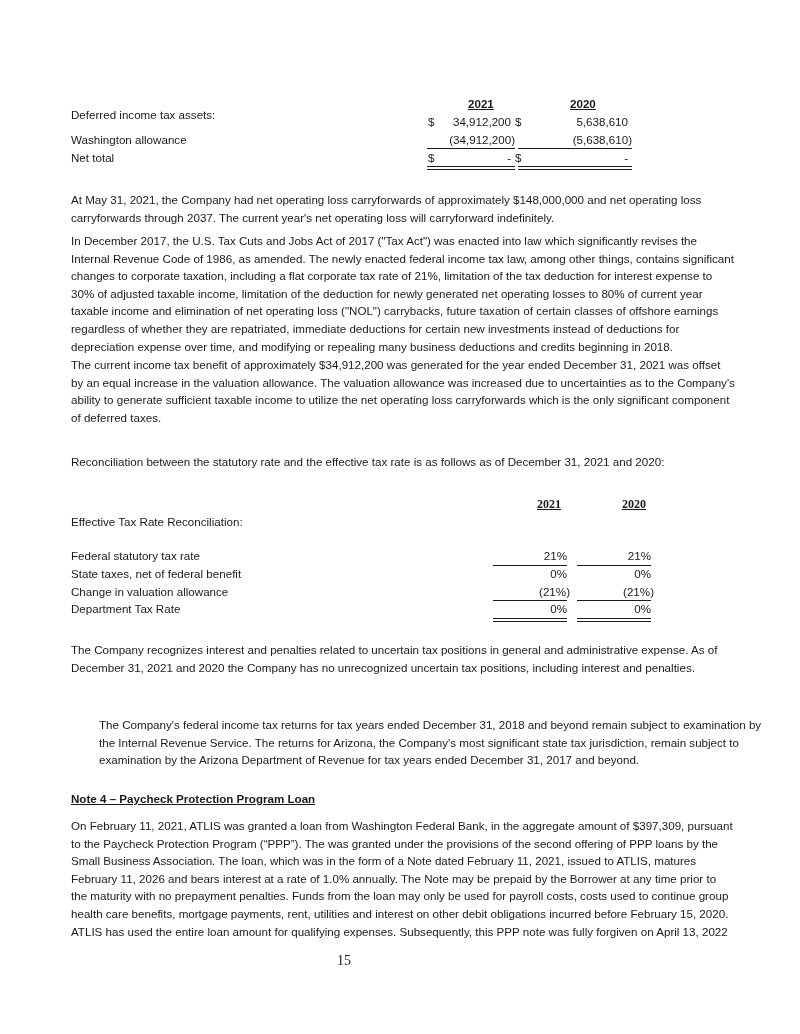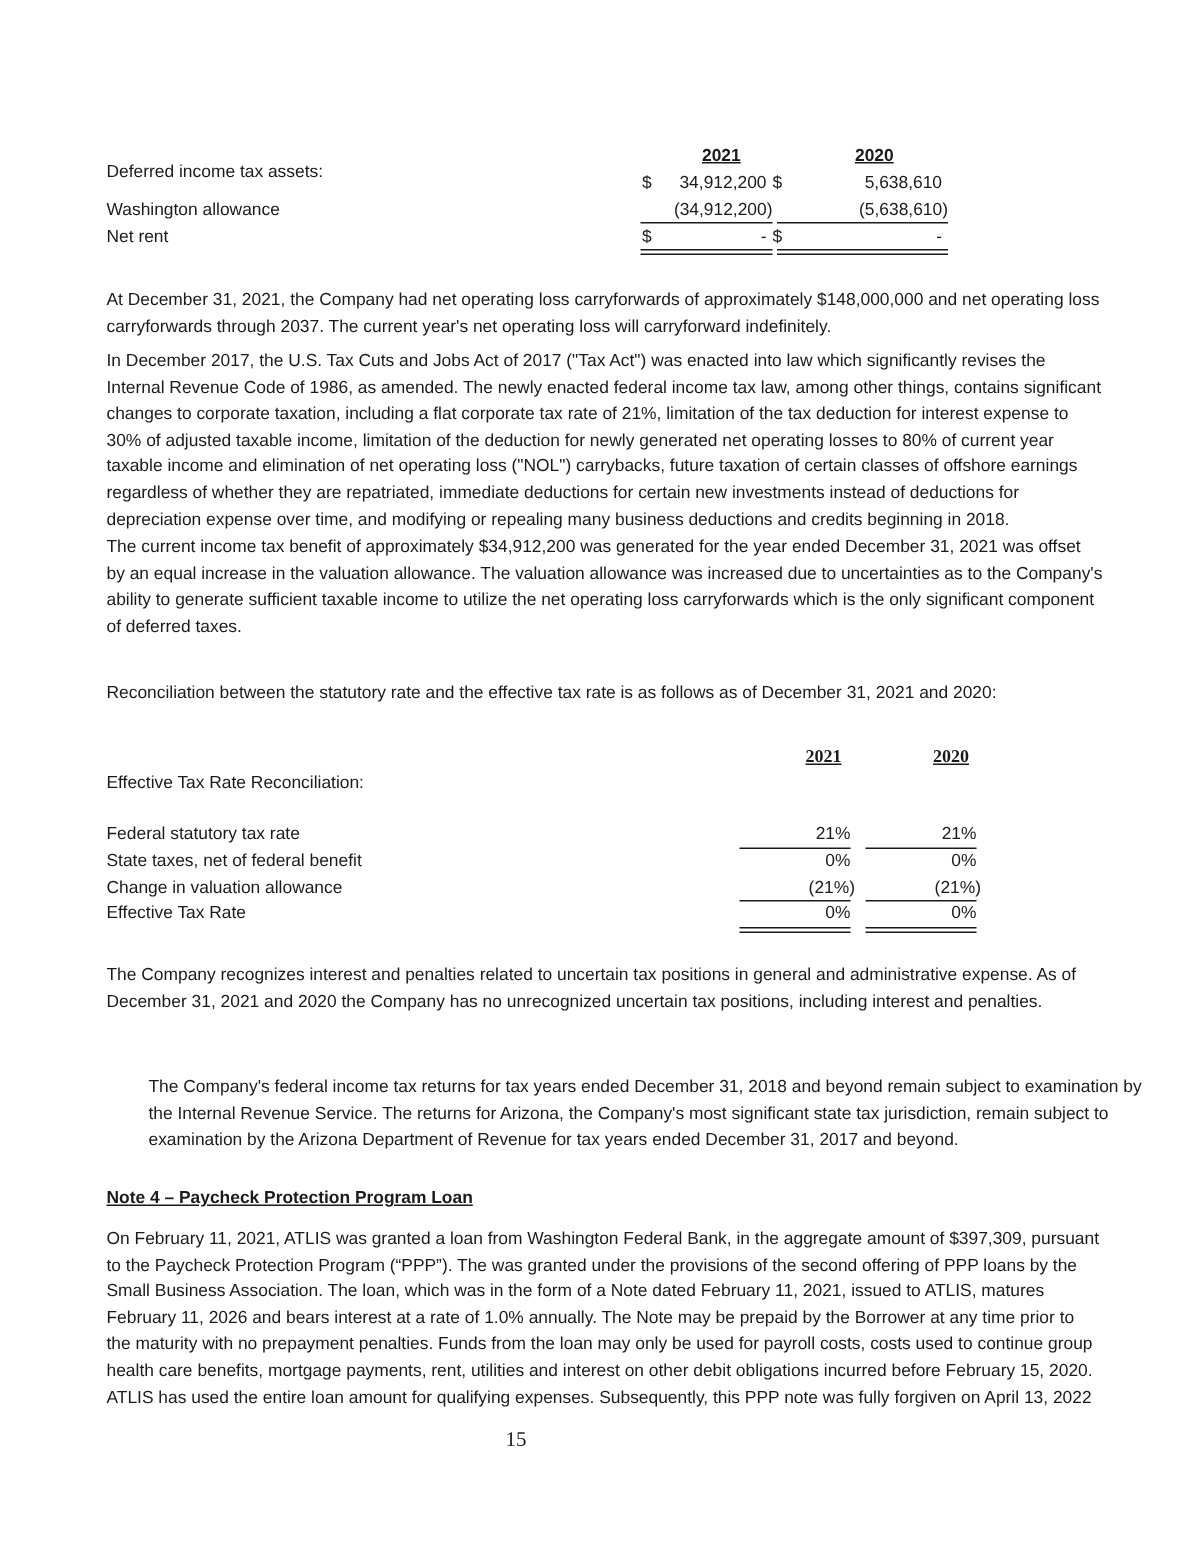--- a/index.html
+++ b/index.html
@@ -92,30 +92,30 @@
   <span class="num" style="right:289px; top:113px;">34,912,200</span>
   <span class="dollar" style="left:515px; top:113px;">$</span>
   <span class="num" style="right:172px; top:113px;">5,638,610</span>
 
   <span class="row-label" style="top:131px;">Washington allowance</span>
   <span class="num" style="right:285px; top:131px;">(34,912,200)</span>
   <span class="num" style="right:168px; top:131px;">(5,638,610)</span>
   <div class="rule" style="left:427px; width:88px; top:148px;"></div>
   <div class="rule" style="left:518px; width:114px; top:148px;"></div>
 
-  <span class="row-label" style="top:149px;">Net rent</span>
+  <span class="row-label" style="top:149px;">Net total</span>
   <span class="dollar" style="left:428px; top:149px;">$</span>
   <span class="num" style="right:289px; top:149px;">-</span>
   <span class="dollar" style="left:515px; top:149px;">$</span>
   <span class="num" style="right:172px; top:149px;">-</span>
   <div class="dbl" style="left:427px; width:88px; top:166px;"></div>
   <div class="dbl" style="left:518px; width:114px; top:166px;"></div>
 </div>
 
-<p class="para" style="top:191px;">At December 31, 2021, the Company had net operating loss carryforwards of approximately $148,000,000 and net operating loss carryforwards through 2037. The current year's net operating loss will carryforward indefinitely.</p>
+<p class="para" style="top:191px;">At May 31, 2021, the Company had net operating loss carryforwards of approximately $148,000,000 and net operating loss carryforwards through 2037. The current year's net operating loss will carryforward indefinitely.</p>
 <p class="para" style="top:232px;">In December 2017, the U.S. Tax Cuts and Jobs Act of 2017 ("Tax Act") was enacted into law which significantly revises the Internal Revenue Code of 1986, as amended. The newly enacted federal income tax law, among other things, contains significant changes to corporate taxation, including a flat corporate tax rate of 21%, limitation of the tax deduction for interest expense to 30% of adjusted taxable income, limitation of the deduction for newly generated net operating losses to 80% of current year taxable income and elimination of net operating loss ("NOL") carrybacks, future taxation of certain classes of offshore earnings regardless of whether they are repatriated, immediate deductions for certain new investments instead of deductions for depreciation expense over time, and modifying or repealing many business deductions and credits beginning in 2018.</p>
 <p class="para" style="top:356px;">The current income tax benefit of approximately $34,912,200 was generated for the year ended December 31, 2021 was offset by an equal increase in the valuation allowance. The valuation allowance was increased due to uncertainties as to the Company's ability to generate sufficient taxable income to utilize the net operating loss carryforwards which is the only significant component of deferred taxes.</p>
 <p class="para" style="top:453px;">Reconciliation between the statutory rate and the effective tax rate is as follows as of December 31, 2021 and 2020:</p>
 
 <div>
   <span class="yr-head-serif" style="left:537px; top:496px;">2021</span>
   <span class="yr-head-serif" style="left:622px; top:496px;">2020</span>
 
   <span class="row-label" style="top:513px;">Effective Tax Rate Reconciliation:</span>
 
@@ -128,21 +128,21 @@
   <span class="row-label" style="top:565px;">State taxes, net of federal benefit</span>
   <span class="num" style="right:233px; top:565px;">0%</span>
   <span class="num" style="right:149px; top:565px;">0%</span>
 
   <span class="row-label" style="top:583px;">Change in valuation allowance</span>
   <span class="num" style="right:230px; top:583px;">(21%)</span>
   <span class="num" style="right:146px; top:583px;">(21%)</span>
   <div class="rule" style="left:493px; width:74px; top:600px;"></div>
   <div class="rule" style="left:577px; width:74px; top:600px;"></div>
 
-  <span class="row-label" style="top:600px;">Effective Tax Rate</span>
+  <span class="row-label" style="top:600px;">Department Tax Rate</span>
   <span class="num" style="right:233px; top:600px;">0%</span>
   <span class="num" style="right:149px; top:600px;">0%</span>
   <div class="dbl" style="left:493px; width:74px; top:618px;"></div>
   <div class="dbl" style="left:577px; width:74px; top:618px;"></div>
 </div>
 
 <p class="para" style="top:641px;">The Company recognizes interest and penalties related to uncertain tax positions in general and administrative expense. As of December 31, 2021 and 2020 the Company has no unrecognized uncertain tax positions, including interest and penalties.</p>
 <p class="para" style="top:716px;margin-left:28px;">The Company's federal income tax returns for tax years ended December 31, 2018 and beyond remain subject to examination by the Internal Revenue Service. The returns for Arizona, the Company's most significant state tax jurisdiction, remain subject to examination by the Arizona Department of Revenue for tax years ended December 31, 2017 and beyond.</p>
 
 <span class="note-title" style="top:790px;">Note 4 – Paycheck Protection Program Loan</span>

